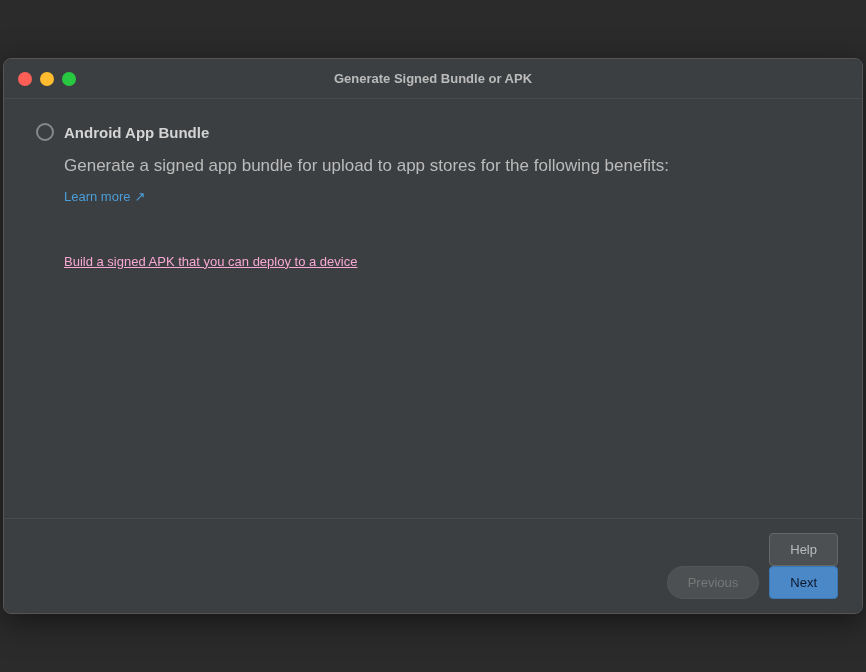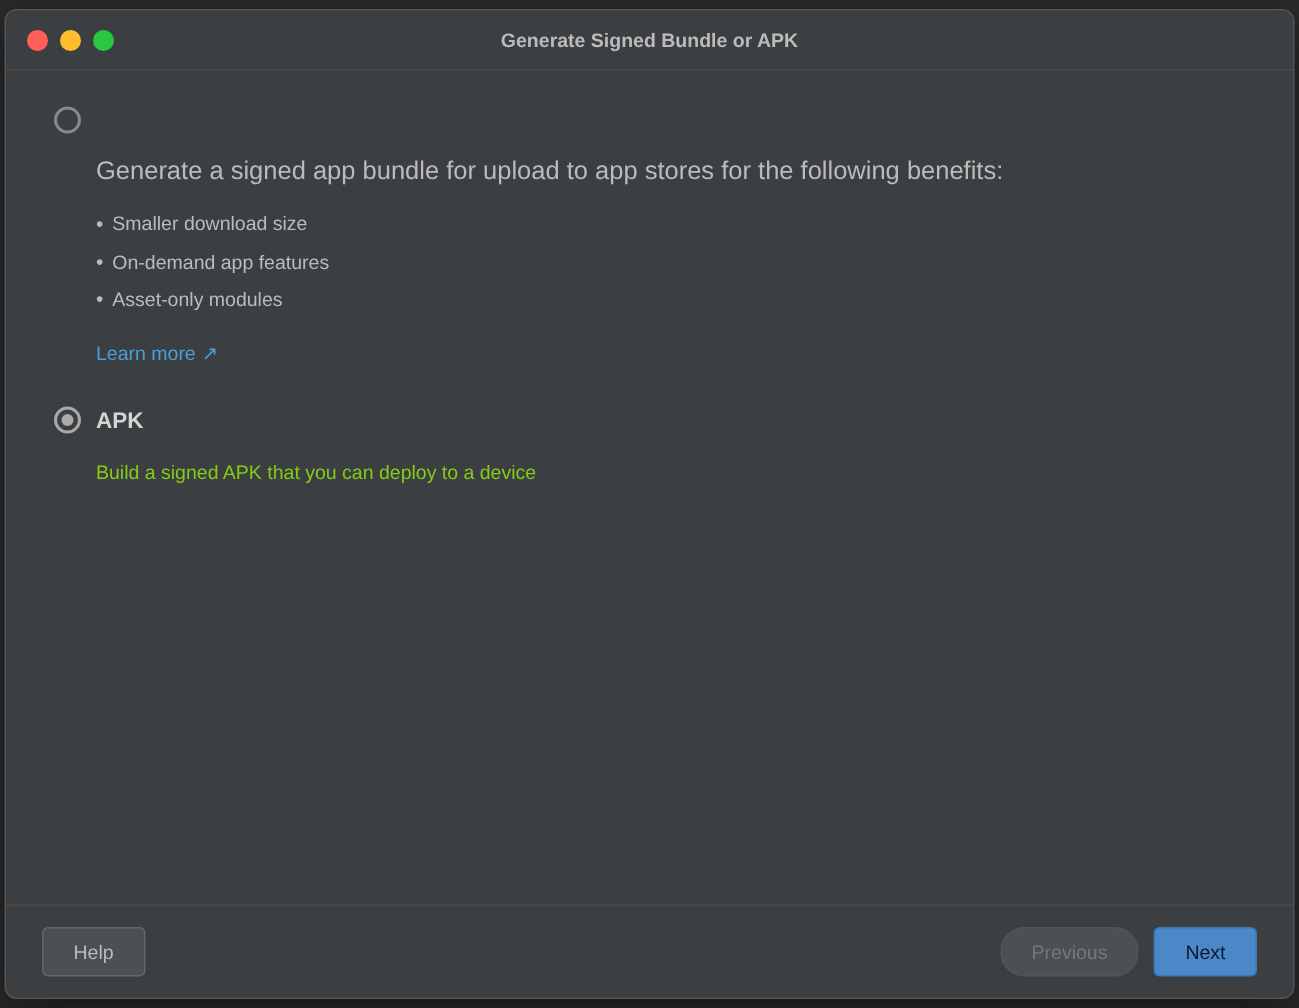--- a/index.html
+++ b/index.html
@@ -15,21 +15,21 @@
       font-family: -apple-system, BlinkMacSystemFont, "Helvetica Neue", Arial, sans-serif;
       display: flex;
       align-items: center;
       justify-content: center;
       overflow: hidden;
     }
 
     .dialog {
       position: relative;
       width: 860px;
-      height: 660px;
+      height: 556px;
       background: #3c3f41;
       border-radius: 8px;
       border: 1px solid #555555;
       box-shadow: 0 8px 32px rgba(0,0,0,0.5);
       display: flex;
       flex-direction: column;
       overflow: hidden;
     }
 
     .title-bar {
@@ -161,35 +161,37 @@
       text-decoration: none;
       cursor: pointer;
       display: inline-flex;
       align-items: center;
       gap: 4px;
       margin-bottom: 28px;
     }
 
     .apk-description {
       margin-left: 28px;
-      color: #84cc16;
+      color: #f9a8d4;
       font-size: 13px;
       line-height: 1.5;
-      margin-top: 4px;
+      margin-top: 20px;
+      text-decoration: underline;
     }
 
     
     .footer {
       display: flex;
       align-items: flex-end;
       justify-content: space-between;
       padding: 14px 24px;
       border-top: 1px solid #4a4a4a;
       background: #3c3f41;
       flex-shrink: 0;
+      flex-direction: column;
     }
 
     .footer-left {
       display: flex;
       gap: 10px;
     }
 
     .footer-right {
       display: flex;
       gap: 10px;
@@ -237,44 +239,30 @@
       <div class="wc-btn wc-maximize"></div>
     </div>
     <span class="title-text">Generate Signed Bundle or APK</span>
   </div>
 
   <div class="content">
 
     <div class="option-block">
       <div class="option-header">
         <div class="radio-input"></div>
+        <span class="option-label">Android App Bundle</span>
       </div>
       <p class="option-description">Generate a signed app bundle for upload to app stores for the following benefits:</p>
-      <ul class="benefits-list">
-        <li>
-            <span>Smaller download size</span>
-          </li>
-        <li>
-            <span>On-demand app features</span>
-          </li>
-        <li>
-            <span>Asset-only modules</span>
-          </li>
-      </ul>
       <a class="learn-more-link">
         <span>Learn more</span>
         <span>↗</span>
       </a>
     </div>
 
     <div class="option-block">
-      <div class="option-header">
-        <div class="radio-input selected"></div>
-        <span class="option-label">APK</span>
-      </div>
       <p class="apk-description">Build a signed APK that you can deploy to a device</p>
     </div>
 
   </div>
 
   <div class="footer">
     <div class="footer-left">
       <button class="btn btn-default">Help</button>
     </div>
     <div class="footer-right">

